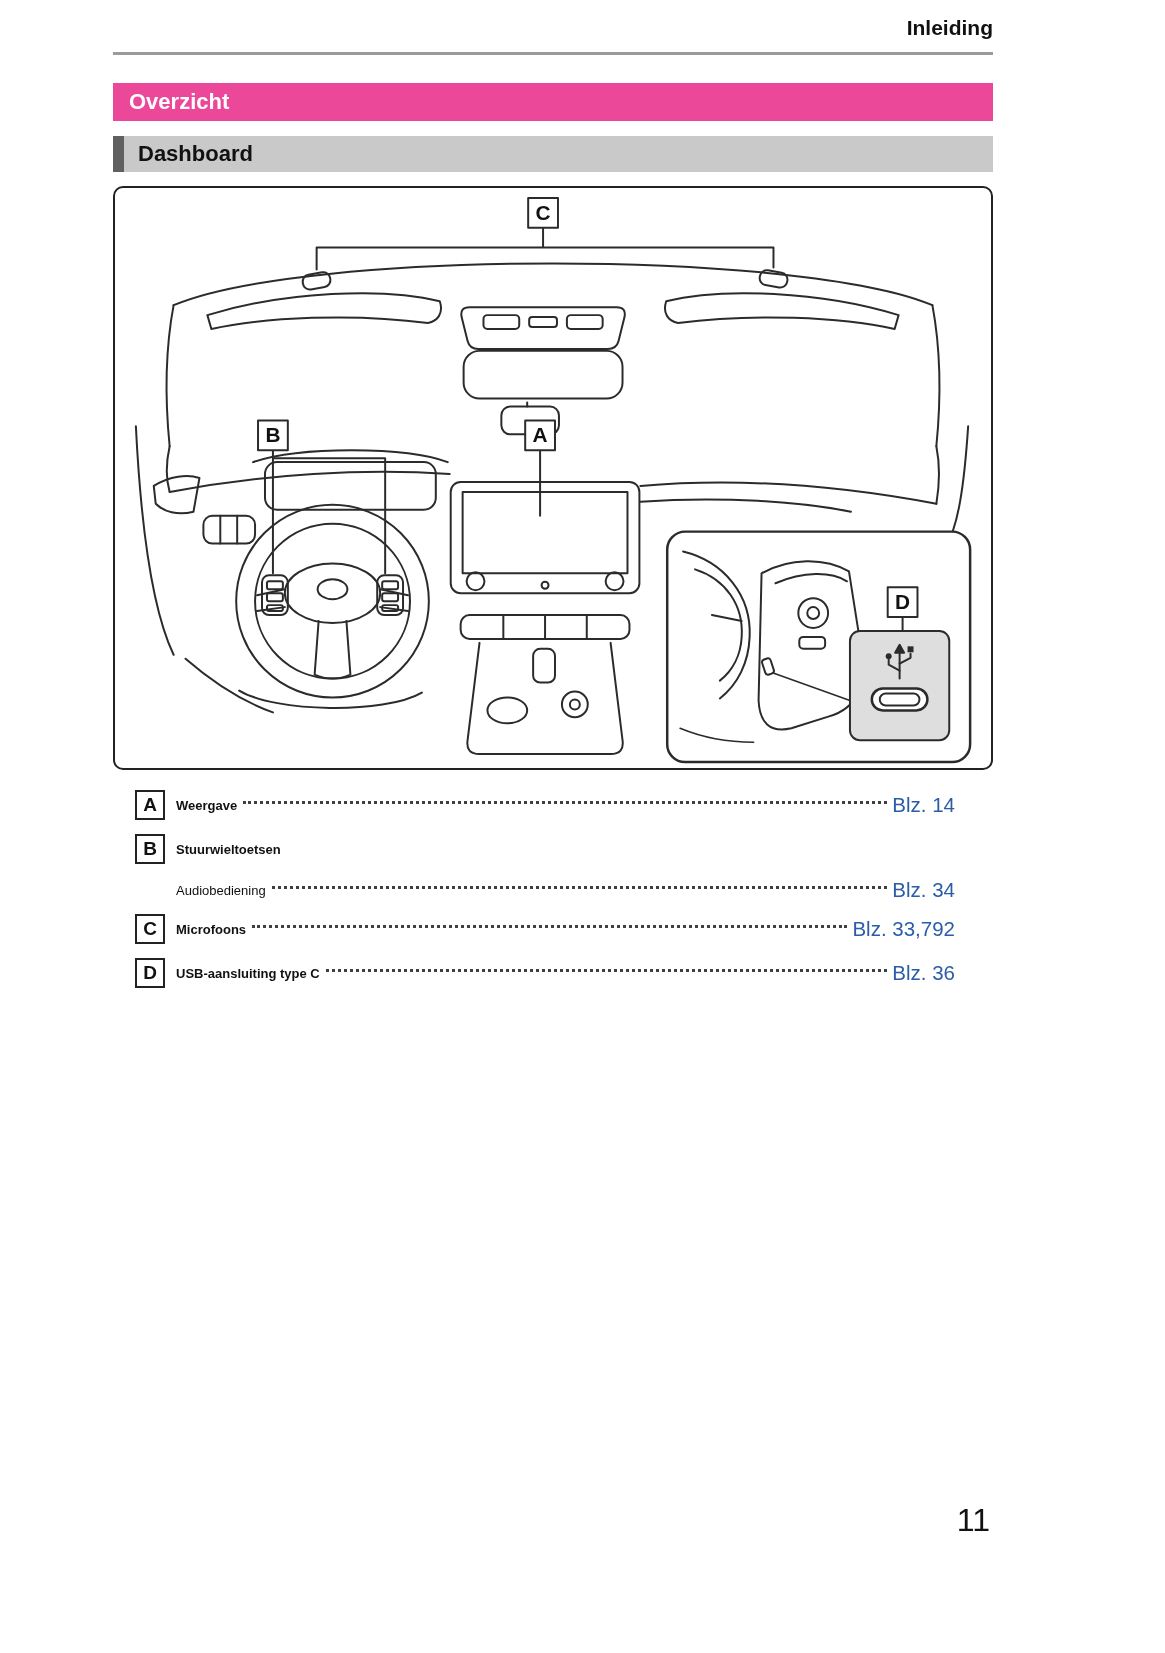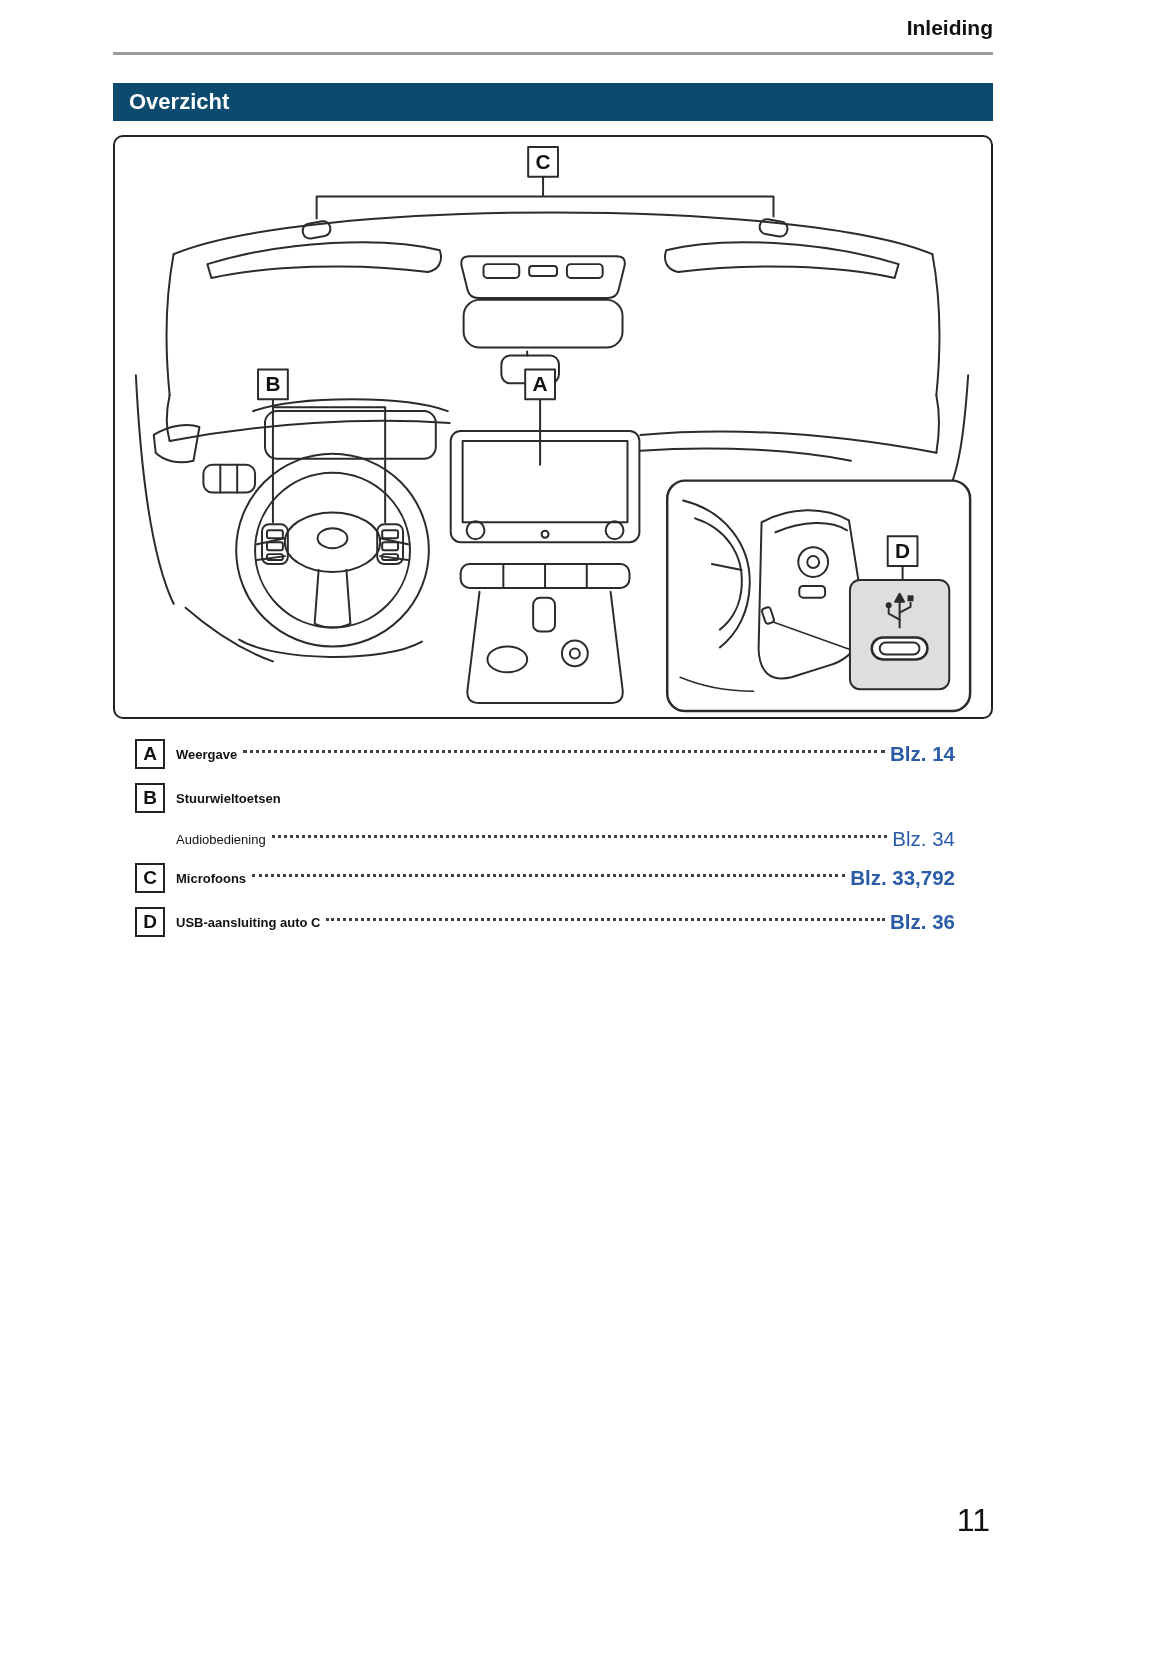--- a/index.html
+++ b/index.html
@@ -17,21 +17,21 @@
   .chapter-header {
     padding-top: 16px;
     text-align: right;
     font-weight: bold;
     font-size: 21px;
   }
   .header-rule { height: 3px; background: #9b9b9b; margin-top: 12px; }
 
   .banner-primary {
     margin-top: 28px;
-    background: #0c4a6e;
+    background: #ec4899;
     color: #fff;
     font-weight: bold;
     font-size: 22px;
     padding: 6px 16px;
   }
   .banner-secondary {
     margin-top: 15px;
     background: #c9c9c9;
     color: #111;
     font-weight: bold;
@@ -68,37 +68,38 @@
   }
   .lbl { font-size: 13px; white-space: nowrap; }
   .lbl.bold { font-weight: bold; }
   .dots {
     flex: 1 1 auto; min-width: 18px;
     border-bottom: 3px dotted #3f3f3f;
     margin: 0 5px 6px 6px;
     height: 1px;
   }
   .pageref { font-size: 20.5px; color: #2b5ca8; white-space: nowrap; }
-  .pageref.bold { font-weight: bold; }
+  .pageref.bold { font-weight: normal; }
 
   .page-number {
     position: absolute;
     right: 175px; top: 1502px;
     font-size: 32px; font-weight: normal;
   }
 </style>
 </head>
 <body>
 
 <div class="content">
 
   <div class="chapter-header">Inleiding</div>
   <div class="header-rule"></div>
 
   <div class="banner-primary">Overzicht</div>
+  <div class="banner-secondary">Dashboard</div>
 
 
   <div class="figure">
     <svg viewBox="0 0 880 584" preserveAspectRatio="xMidYMid meet">
       <g fill="none" stroke="#2b2b2b" stroke-width="2" stroke-linecap="round" stroke-linejoin="round">
 
         <g>
           <path d="M 58,118 C 190,62 690,62 822,118"></path>
           <path d="M 58,118 C 52,150 48,200 54,260"></path>
           <path d="M 822,118 C 828,150 832,200 826,260"></path>
@@ -268,21 +269,21 @@
 
     <div class="legend-row">
       <div class="marker">C</div>
       <div class="lbl bold">Microfoons</div>
       <div class="dots"></div>
       <div class="pageref bold">Blz. 33,792</div>
     </div>
 
     <div class="legend-row">
       <div class="marker">D</div>
-      <div class="lbl bold">USB-aansluiting auto C</div>
+      <div class="lbl bold">USB-aansluiting type C</div>
       <div class="dots"></div>
       <div class="pageref bold">Blz. 36</div>
     </div>
 
   </div>
 </div>
 
 <div class="page-number">11</div>
 
 </body></html>

